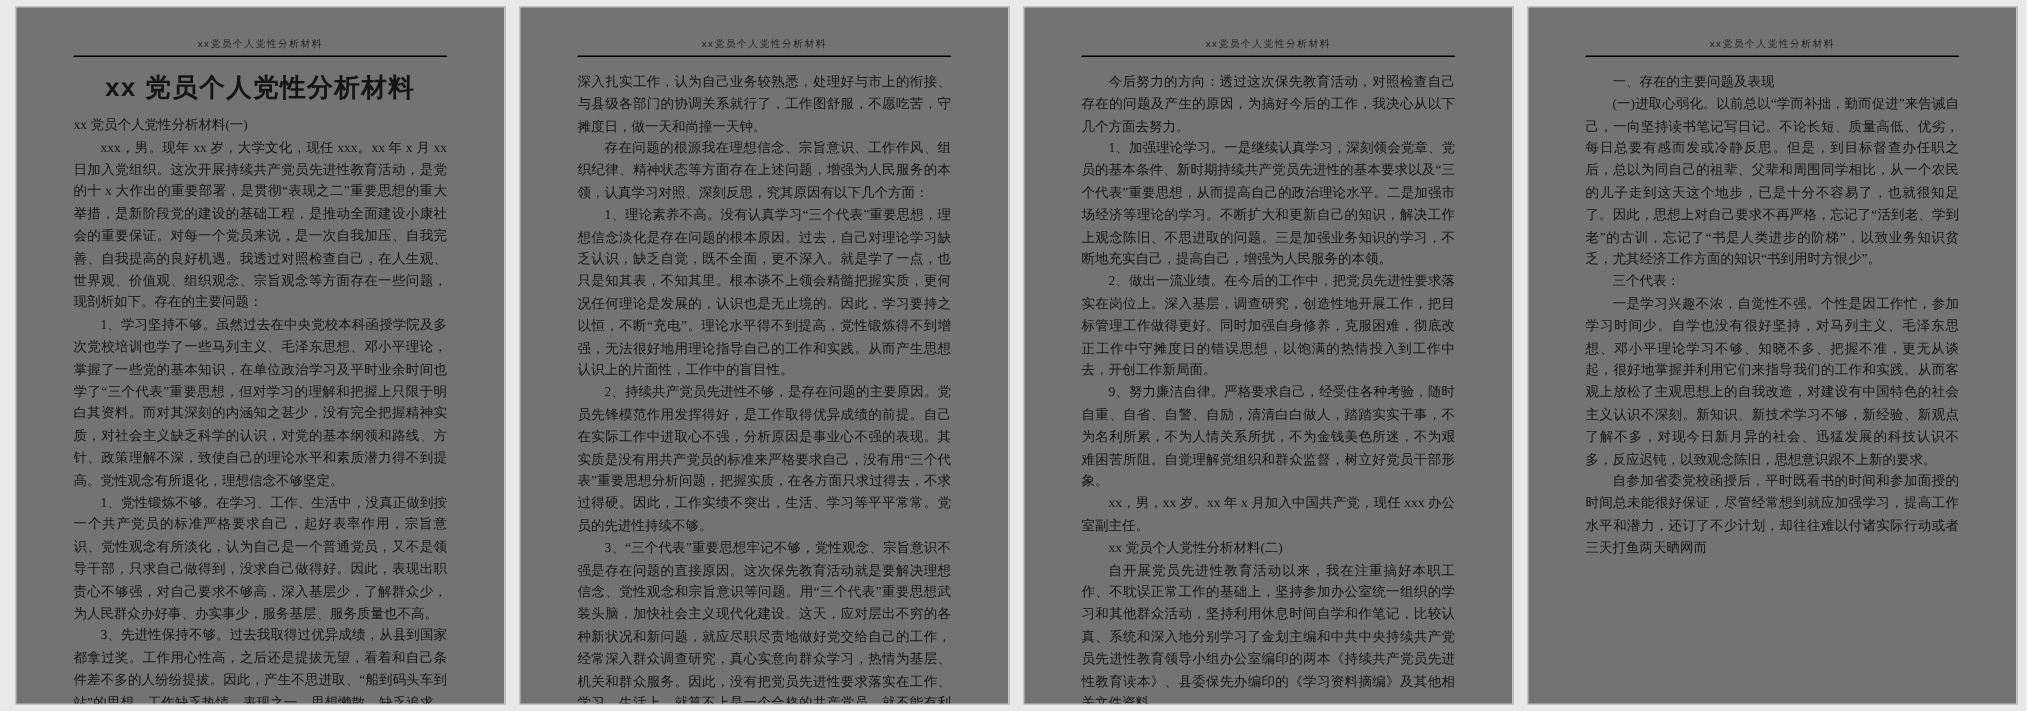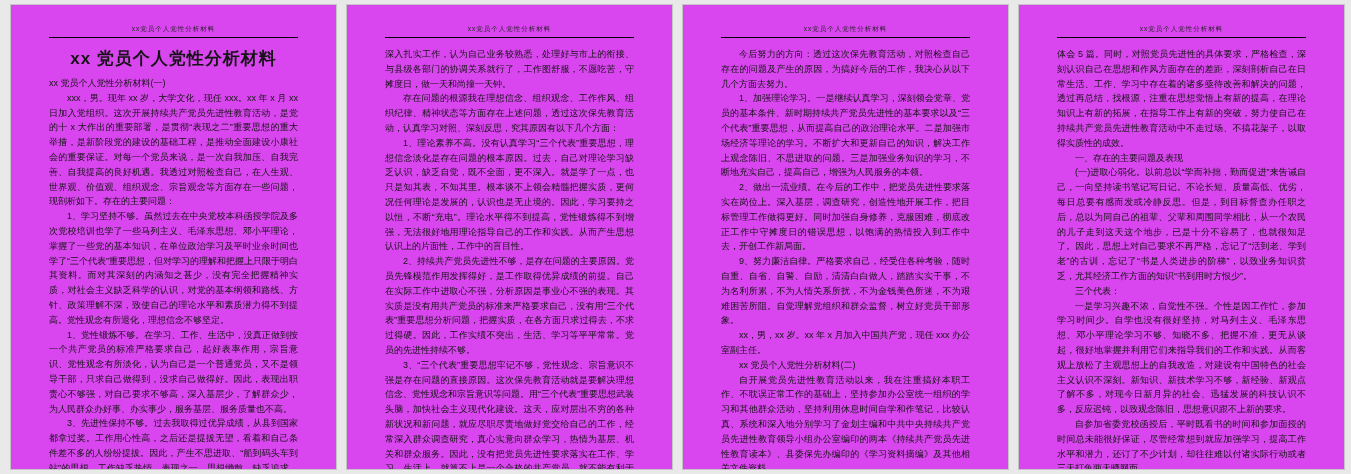--- a/index.html
+++ b/index.html
@@ -12,21 +12,21 @@
   .pages{
     display:flex;
     gap:9px;
     padding:4px 0 0 10px;
     align-items:flex-start;
   }
   .page{
     flex:0 0 auto;
     width:327px;height:466px;
     box-sizing:border-box;
-    background:#d946ef;
+    background:#737373;
     border:1px solid #c5c5c5;
     padding:20px 38px 18px 38px;
     overflow:hidden;
     color:#141414;
   }
   .page-header{
     font-size:6.5px;
     color:#222;
     text-align:center;
     letter-spacing:1px;
@@ -41,58 +41,58 @@
     text-align:center;
     letter-spacing:1px;
     margin:4px 0 6px 0;
   }
   .para{
     margin:0;
     font-size:9px;
     line-height:14.8px;
     text-align:justify;
     word-break:break-all;
+    font-family:Liberation Serif, serif;
   }
   .para.indent{text-indent:2em;}
 </style>
 </head>
 <body>
 
 <div class="stage">
   <div class="pages">
       <div class="page">
         <div class="page-header">xx党员个人党性分析材料</div>
         <h1 class="doc-title">xx 党员个人党性分析材料</h1>
         <p class="para">xx 党员个人党性分析材料(一)</p>
         <p class="para indent">xxx，男。现年 xx 岁，大学文化，现任 xxx。xx 年 x 月 xx 日加入党组织。这次开展持续共产党员先进性教育活动，是党的十 x 大作出的重要部署，是贯彻“表现之二”重要思想的重大举措，是新阶段党的建设的基础工程，是推动全面建设小康社会的重要保证。对每一个党员来说，是一次自我加压、自我完善、自我提高的良好机遇。我透过对照检查自己，在人生观、世界观、价值观、组织观念、宗旨观念等方面存在一些问题，现剖析如下。存在的主要问题：</p>
         <p class="para indent">1、学习坚持不够。虽然过去在中央党校本科函授学院及多次党校培训也学了一些马列主义、毛泽东思想、邓小平理论，掌握了一些党的基本知识，在单位政治学习及平时业余时间也学了“三个代表”重要思想，但对学习的理解和把握上只限于明白其资料。而对其深刻的内涵知之甚少，没有完全把握精神实质，对社会主义缺乏科学的认识，对党的基本纲领和路线、方针、政策理解不深，致使自己的理论水平和素质潜力得不到提高。党性观念有所退化，理想信念不够坚定。</p>
         <p class="para indent">1、党性锻炼不够。在学习、工作、生活中，没真正做到按一个共产党员的标准严格要求自己，起好表率作用，宗旨意识、党性观念有所淡化，认为自己是一个普通党员，又不是领导干部，只求自己做得到，没求自己做得好。因此，表现出职责心不够强，对自己要求不够高，深入基层少，了解群众少，为人民群众办好事、办实事少，服务基层、服务质量也不高。</p>
         <p class="para indent">3、先进性保持不够。过去我取得过优异成绩，从县到国家都拿过奖。工作用心性高，之后还是提拔无望，看着和自己条件差不多的人纷纷提拔。因此，产生不思进取、“船到码头车到站”的思想，工作缺乏热情。表现之一，思想懒散，缺乏追求，将自己混同一个普通群众;表现之二，工作中主动性不够，开拓创新意识不够强，不想做</p>
       </div>
       <div class="page">
         <div class="page-header">xx党员个人党性分析材料</div>
         <p class="para">深入扎实工作，认为自己业务较熟悉，处理好与市上的衔接、与县级各部门的协调关系就行了，工作图舒服，不愿吃苦，守摊度日，做一天和尚撞一天钟。</p>
-        <p class="para indent">存在问题的根源我在理想信念、组织观念、工作作风、组织纪律、精神状态等方面存在上述问题，透过这次保先教育活动，认真学习对照、深刻反思，究其原因有以下几个方面：</p>
+        <p class="para indent">存在问题的根源我在理想信念、宗旨意识、工作作风、组织纪律、精神状态等方面存在上述问题，增强为人民服务的本领，认真学习对照、深刻反思，究其原因有以下几个方面：</p>
         <p class="para indent">1、理论素养不高。没有认真学习“三个代表”重要思想，理想信念淡化是存在问题的根本原因。过去，自己对理论学习缺乏认识，缺乏自觉，既不全面，更不深入。就是学了一点，也只是知其表，不知其里。根本谈不上领会精髓把握实质，更何况任何理论是发展的，认识也是无止境的。因此，学习要持之以恒，不断“充电”。理论水平得不到提高，党性锻炼得不到增强，无法很好地用理论指导自己的工作和实践。从而产生思想认识上的片面性，工作中的盲目性。</p>
         <p class="para indent">2、持续共产党员先进性不够，是存在问题的主要原因。党员先锋模范作用发挥得好，是工作取得优异成绩的前提。自己在实际工作中进取心不强，分析原因是事业心不强的表现。其实质是没有用共产党员的标准来严格要求自己，没有用“三个代表”重要思想分析问题，把握实质，在各方面只求过得去，不求过得硬。因此，工作实绩不突出，生活、学习等平平常常。党员的先进性持续不够。</p>
         <p class="para indent">3、“三个代表”重要思想牢记不够，党性观念、宗旨意识不强是存在问题的直接原因。这次保先教育活动就是要解决理想信念、党性观念和宗旨意识等问题。用“三个代表”重要思想武装头脑，加快社会主义现代化建设。这天，应对层出不穷的各种新状况和新问题，就应尽职尽责地做好党交给自己的工作，经常深入群众调查研究，真心实意向群众学习，热情为基层、机关和群众服务。因此，没有把党员先进性要求落实在工作、学习、生活上，就算不上是一个合格的共产党员，就不能有利于党的事业。</p>
       </div>
       <div class="page">
         <div class="page-header">xx党员个人党性分析材料</div>
         <p class="para indent">今后努力的方向：透过这次保先教育活动，对照检查自己存在的问题及产生的原因，为搞好今后的工作，我决心从以下几个方面去努力。</p>
         <p class="para indent">1、加强理论学习。一是继续认真学习，深刻领会党章、党员的基本条件、新时期持续共产党员先进性的基本要求以及“三个代表”重要思想，从而提高自己的政治理论水平。二是加强市场经济等理论的学习。不断扩大和更新自己的知识，解决工作上观念陈旧、不思进取的问题。三是加强业务知识的学习，不断地充实自己，提高自己，增强为人民服务的本领。</p>
         <p class="para indent">2、做出一流业绩。在今后的工作中，把党员先进性要求落实在岗位上。深入基层，调查研究，创造性地开展工作，把目标管理工作做得更好。同时加强自身修养，克服困难，彻底改正工作中守摊度日的错误思想，以饱满的热情投入到工作中去，开创工作新局面。</p>
         <p class="para indent">9、努力廉洁自律。严格要求自己，经受住各种考验，随时自重、自省、自警、自励，清清白白做人，踏踏实实干事，不为名利所累，不为人情关系所扰，不为金钱美色所迷，不为艰难困苦所阻。自觉理解党组织和群众监督，树立好党员干部形象。</p>
         <p class="para indent">xx，男，xx 岁。xx 年 x 月加入中国共产党，现任 xxx 办公室副主任。</p>
         <p class="para indent">xx 党员个人党性分析材料(二)</p>
         <p class="para indent">自开展党员先进性教育活动以来，我在注重搞好本职工作、不耽误正常工作的基础上，坚持参加办公室统一组织的学习和其他群众活动，坚持利用休息时间自学和作笔记，比较认真、系统和深入地分别学习了金划主编和中共中央持续共产党员先进性教育领导小组办公室编印的两本《持续共产党员先进性教育读本》、县委保先办编印的《学习资料摘编》及其他相关文件资料。</p>
       </div>
       <div class="page">
         <div class="page-header">xx党员个人党性分析材料</div>
-        <p class="para">体会 5 篇。同时，对照党员先进性的具体要求，严格检查，深刻认识自己在思想和作风方面存在的差距，深刻剖析自己在日常生活、工作、学习中存在着的诸多亟待改善和解决的问题，透过再总结，找根源，注重在思想觉悟上有新的提高，在理论知识上有新的拓展，在指导工作上有新的突破，努力使自己在持续共产党员先进性教育活动中不走过场、不搞花架子，以取得实质性的成效。</p>
         <p class="para indent">一、存在的主要问题及表现</p>
         <p class="para indent">(一)进取心弱化。以前总以“学而补拙，勤而促进”来告诫自己，一向坚持读书笔记写日记。不论长短、质量高低、优劣，每日总要有感而发或冷静反思。但是，到目标督查办任职之后，总以为同自己的祖辈、父辈和周围同学相比，从一个农民的儿子走到这天这个地步，已是十分不容易了，也就很知足了。因此，思想上对自己要求不再严格，忘记了“活到老、学到老”的古训，忘记了“书是人类进步的阶梯”，以致业务知识贫乏，尤其经济工作方面的知识“书到用时方恨少”。</p>
         <p class="para indent">三个代表：</p>
         <p class="para indent">一是学习兴趣不浓，自觉性不强。个性是因工作忙，参加学习时间少。自学也没有很好坚持，对马列主义、毛泽东思想、邓小平理论学习不够、知晓不多、把握不准，更无从谈起，很好地掌握并利用它们来指导我们的工作和实践。从而客观上放松了主观思想上的自我改造，对建设有中国特色的社会主义认识不深刻。新知识、新技术学习不够，新经验、新观点了解不多，对现今日新月异的社会、迅猛发展的科技认识不多，反应迟钝，以致观念陈旧，思想意识跟不上新的要求。</p>
         <p class="para indent">自参加省委党校函授后，平时既看书的时间和参加面授的时间总未能很好保证，尽管经常想到就应加强学习，提高工作水平和潜力，还订了不少计划，却往往难以付诸实际行动或者三天打鱼两天晒网而</p>
       </div>
     </div>
 </div>
 
 </body></html>

